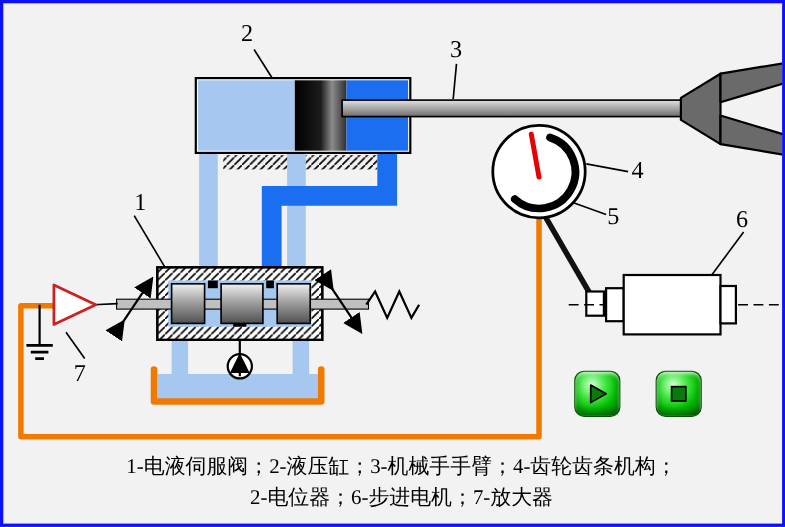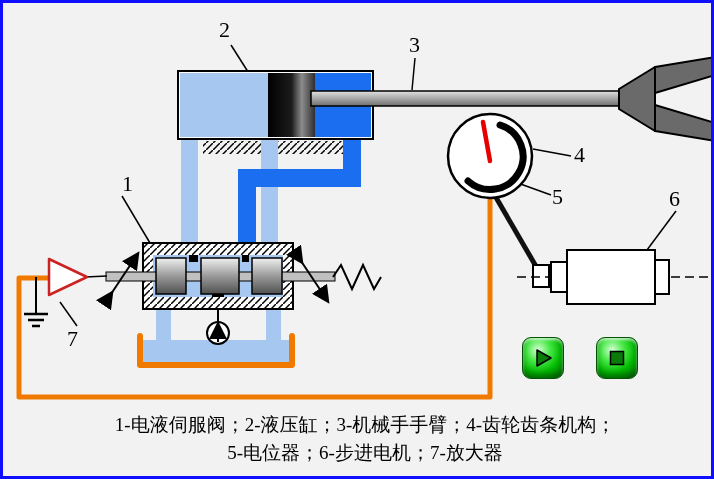--- a/index.html
+++ b/index.html
@@ -183,16 +183,16 @@
     </svg>
   </button>
   <button class="ctl stop" aria-label="stop">
     <svg width="20" height="20" viewBox="0 0 20 20">
       <rect x="3.5" y="3.5" width="13" height="13" fill="#0a7a0a" stroke="#000" stroke-width="1.5"></rect>
     </svg>
   </button>
 
   <div class="caption">
     <div>1-电液伺服阀；2-液压缸；3-机械手手臂；4-齿轮齿条机构；</div>
-    <div>5-电位器；6-步进电机；7-放大器</div>
+    <div>2-电位器；6-步进电机；7-放大器</div>
   </div>
 
 </div>
 
 </body></html>

